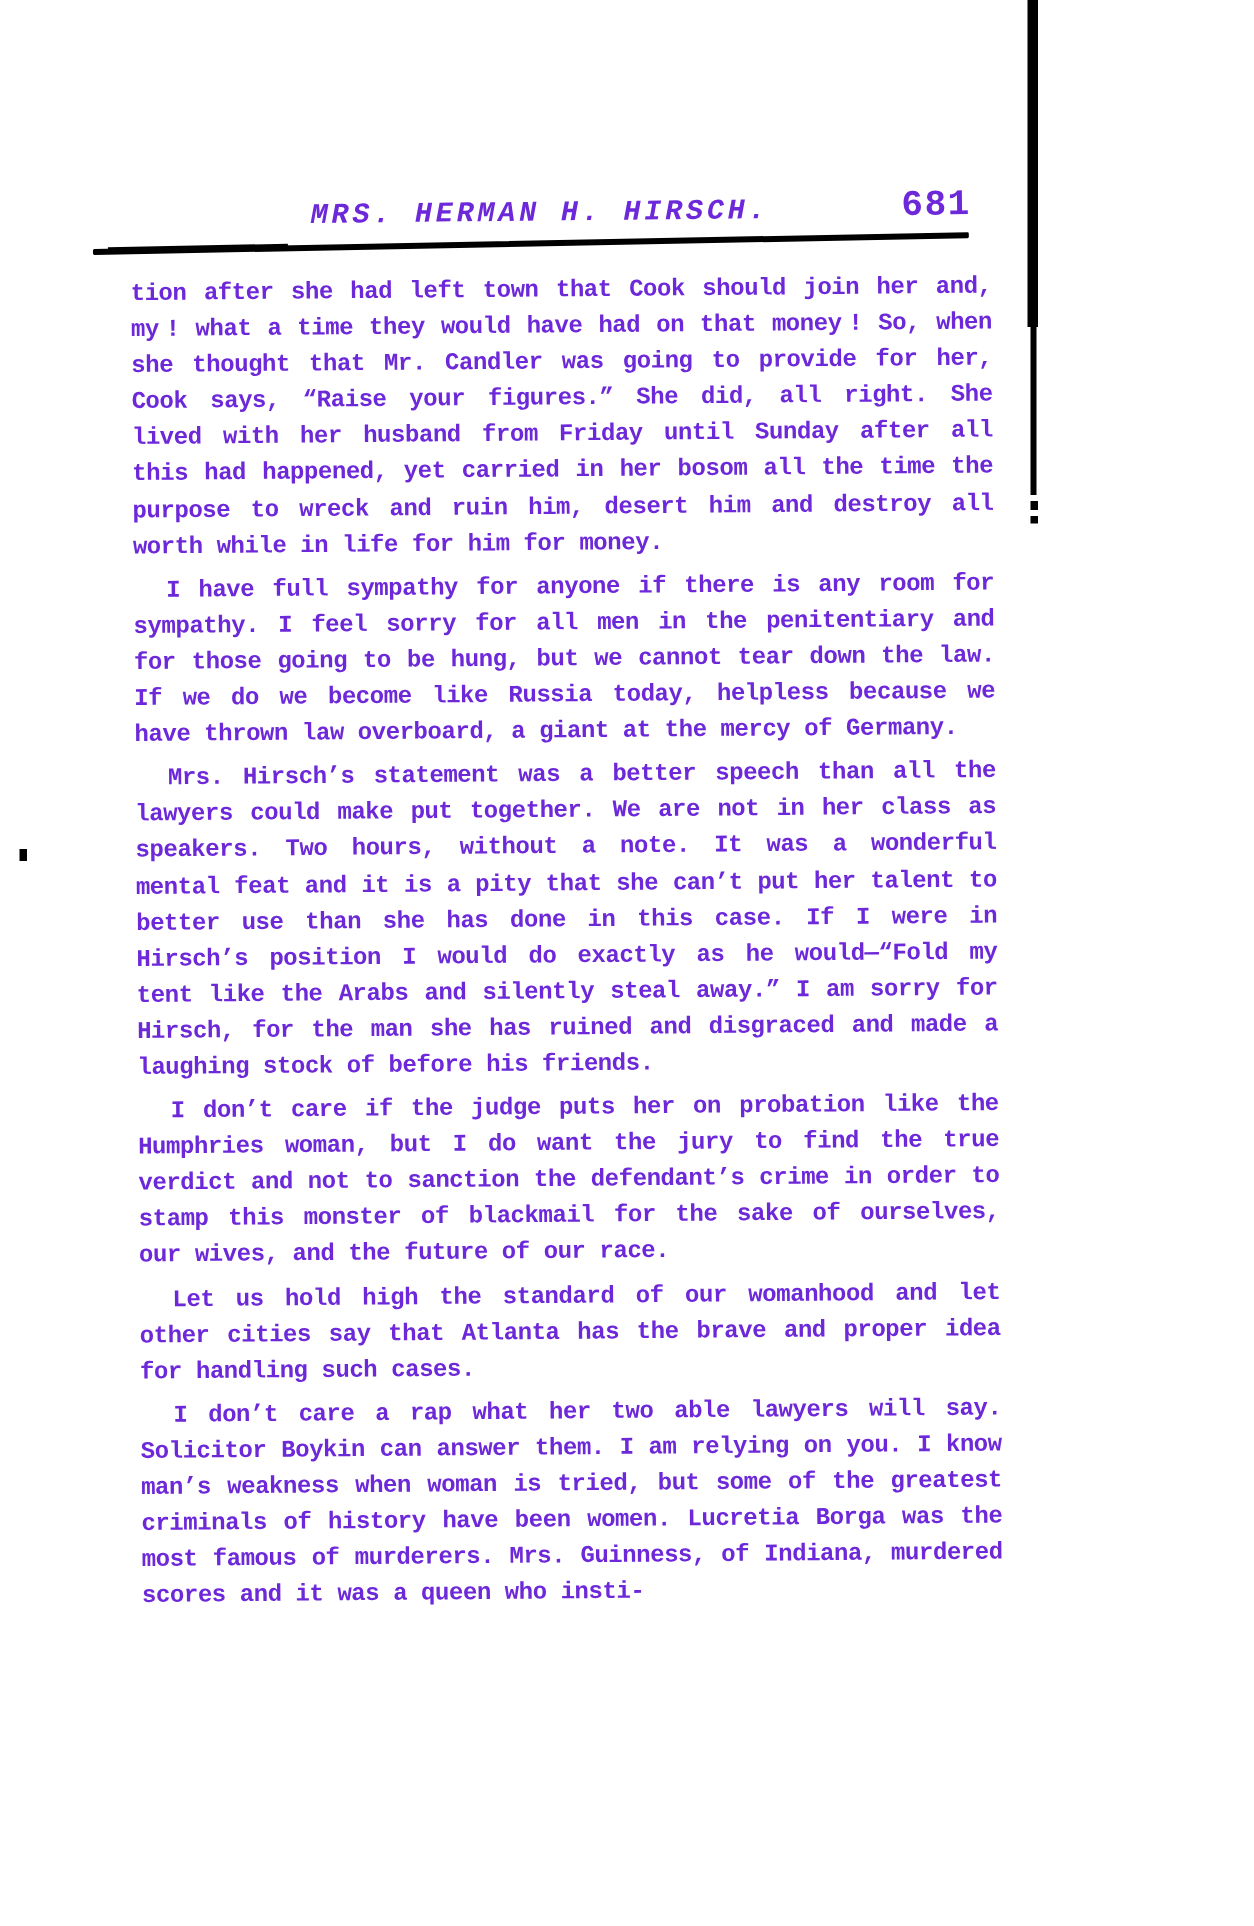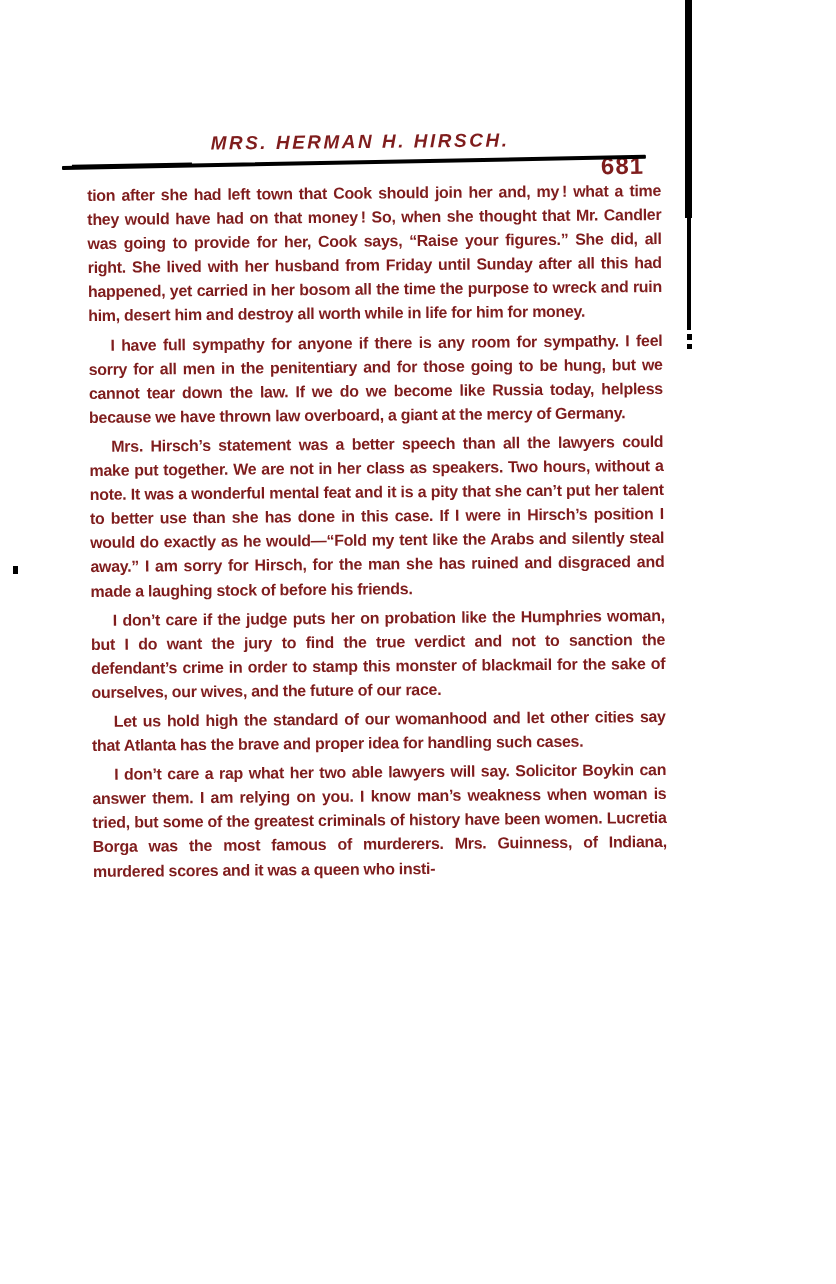--- a/index.html
+++ b/index.html
@@ -6,22 +6,22 @@
     margin: 0;
     padding: 0;
     background: #ffffff;
   }
   .sheet {
     position: relative;
     width: 692px;
     height: 1284px;
     background: #ffffff;
     overflow: hidden;
-    font-family: Liberation Sans, sans-serif;
-    color: #7f1d1d;
+    font-family: Liberation Mono, monospace;
+    color: #6d28d9;
   }
 
   
   .running-title {
     position: absolute;
     left: 190px;
     top: 131px;
     width: 340px;
     text-align: center;
     font-style: italic;
@@ -32,21 +32,20 @@
     transform: rotate(-0.6deg);
   }
   .folio {
     position: absolute;
     left: 601px;
     top: 124px;
     font-weight: 700;
     font-size: 24px;
     letter-spacing: 1px;
     transform: rotate(-0.8deg);
-    margin-top: 28px;
   }
   .header-rule {
     position: absolute;
     left: 62px;
     top: 166px;
     width: 584px;
     height: 4px;
     background: #000;
     transform: rotate(-1.1deg);
     transform-origin: left center;

